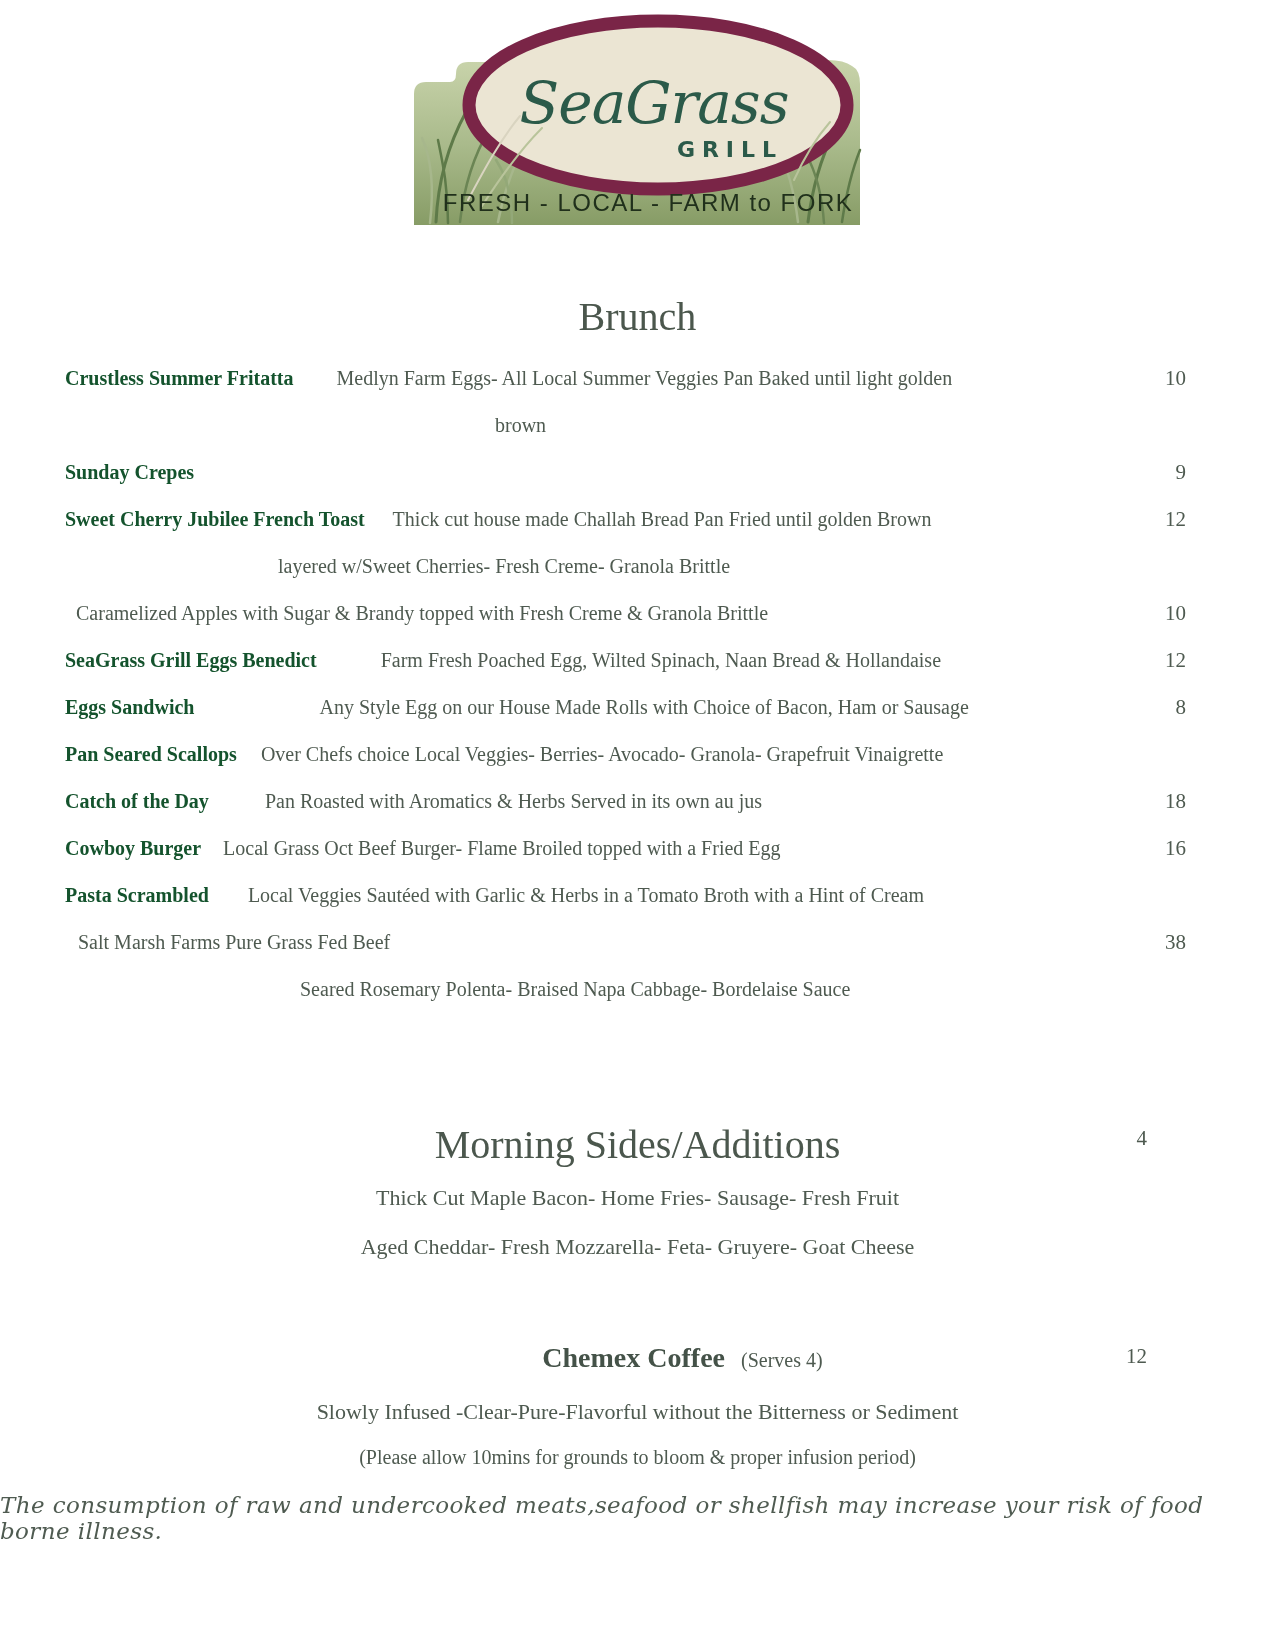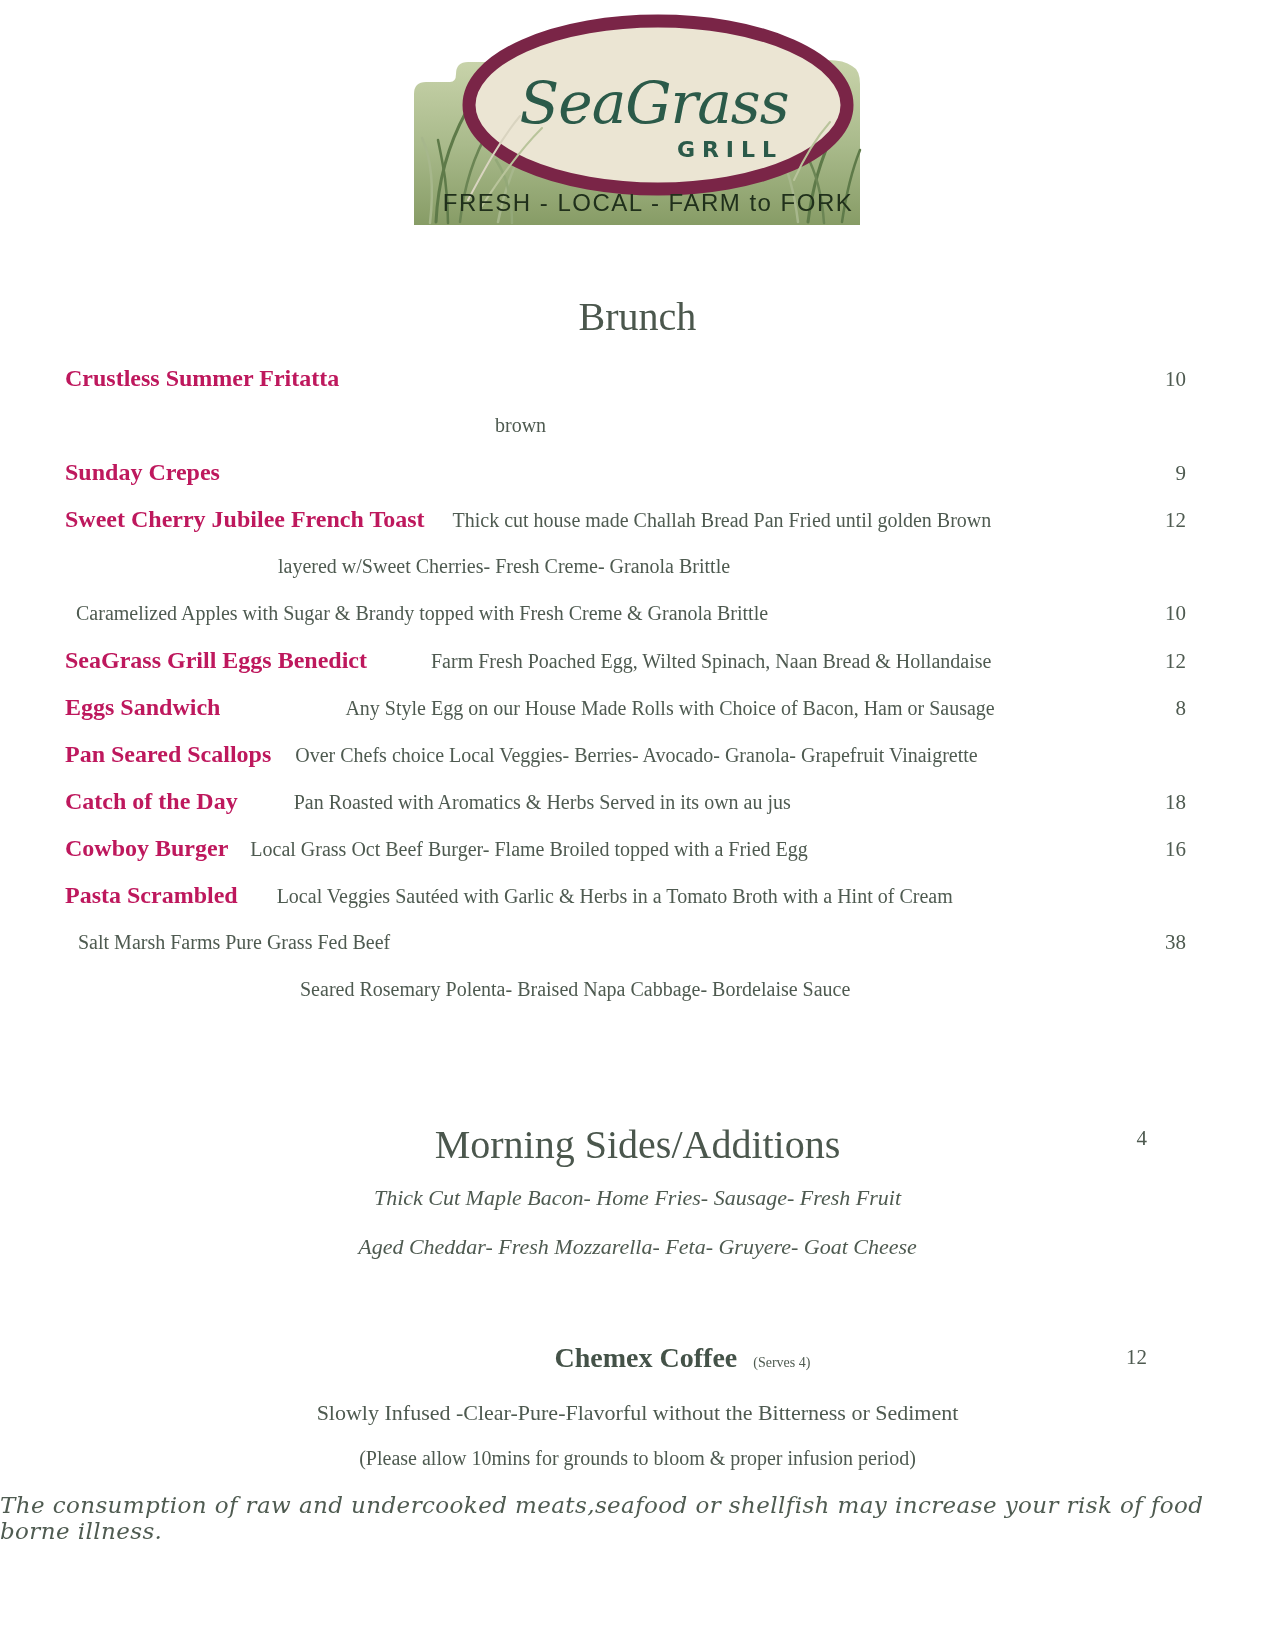--- a/index.html
+++ b/index.html
@@ -7,33 +7,33 @@
     width:1275px;height:1650px;background:#ffffff;position:relative;
     font-family:"Liberation Serif",serif;color:#4e5a50;overflow:hidden;
   }
   .logo-wrap{width:460px;margin:10px auto 0;}
   .brunch-title,.sides-title-text{
     font-size:40px;line-height:48px;text-align:center;color:#4b574d;
   }
   .brunch-title{margin-top:64px;}
   .menu-list{margin-top:14px;padding:0 89px 0 65px;}
   .menu-row{display:flex;align-items:baseline;line-height:47px;height:47px;white-space:nowrap;}
-  .item-name{font-weight:bold;font-size:24px;color:#be185d;}
+  .item-name{font-weight:bold;font-size:20px;color:#14532d;}
   .item-desc{font-size:20px;}
   .item-price{margin-left:auto;font-size:21px;padding-left:12px;}
   .cont-line{line-height:47px;height:47px;font-size:20px;white-space:nowrap;}
   .sides-section{margin-top:108px;position:relative;}
   .sides-title{position:relative;line-height:50px;}
   .side-price{position:absolute;right:128px;bottom:6px;font-size:21px;}
   .sides-lines{margin-top:4px;}
-  .center-line{font-size:22px;line-height:49px;text-align:center;font-style:italic;}
+  .center-line{font-size:22px;line-height:49px;text-align:center;}
   .coffee-section{margin-top:62px;position:relative;}
   .coffee-title{text-align:center;line-height:50px;padding-left:90px;position:relative;}
   .coffee-name{font-weight:bold;font-size:28px;color:#445248;}
-  .coffee-serves{font-size:14px;margin-left:12px;}
+  .coffee-serves{font-size:20px;margin-left:12px;}
   .coffee-price{position:absolute;right:128px;bottom:6px;font-size:21px;padding-left:0;}
   .coffee-lines{margin-top:2px;}
   .coffee-line1{font-size:22px;line-height:46px;text-align:center;}
   .coffee-line2{font-size:20px;line-height:44px;text-align:center;}
   .footer-note{
     position:absolute;left:0;top:1492px;width:100%;text-align:left;
     font-family:"DejaVu Serif",serif;font-style:italic;font-size:23px;
     letter-spacing:0.4px;color:#4f5b51;
   }
 </style>
@@ -73,20 +73,21 @@
     <text x="240" y="201" text-anchor="middle" font-family="Liberation Sans, sans-serif" font-size="24" letter-spacing="1.5" fill="#20301b">FRESH - LOCAL - FARM to FORK</text>
   </svg>
 </div>
 
 <div class="brunch-title">Brunch</div>
 
 <div class="menu-list">
 
   <div class="menu-row">
     <span class="item-name">Crustless Summer Fritatta</span>
+    <span class="item-desc" style="margin-left:43px">Medlyn Farm Eggs- All Local Summer Veggies Pan Baked until light golden</span>
     <span class="item-price">10</span>
   </div>
   <div class="cont-line" style="padding-left:430px">brown</div>
 
   <div class="menu-row">
     <span class="item-name">Sunday Crepes</span>
     <span class="item-price">9</span>
   </div>
 
   <div class="menu-row">

